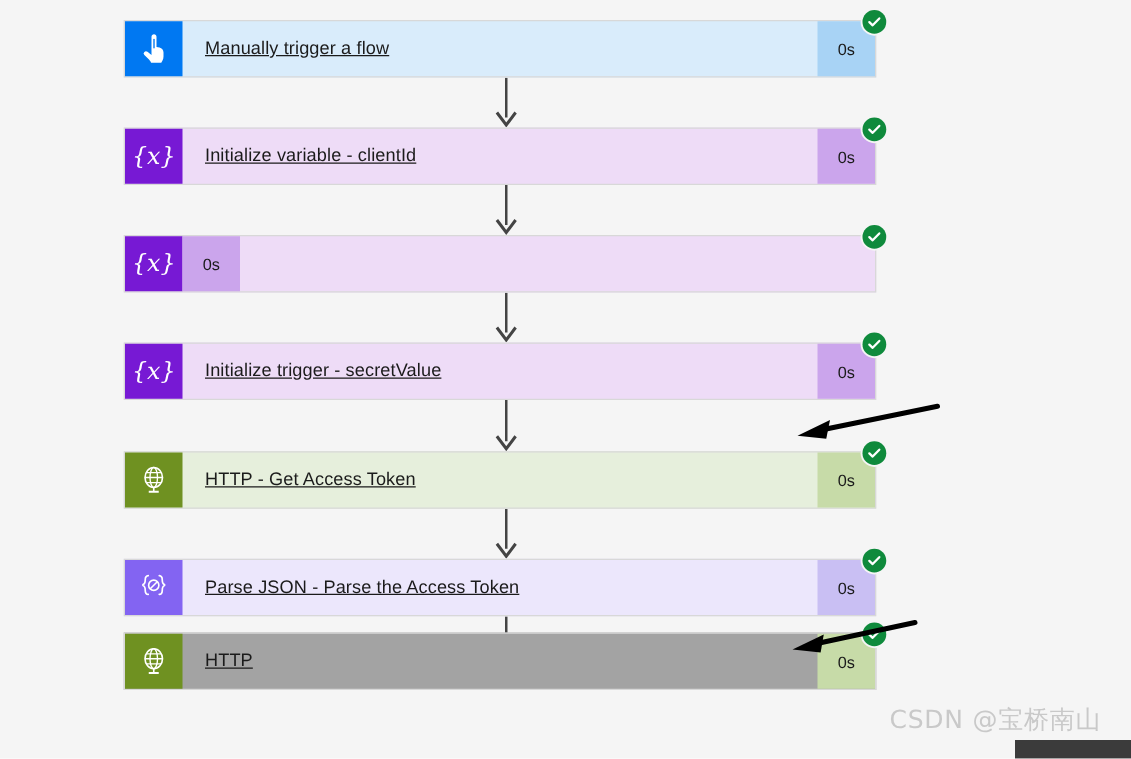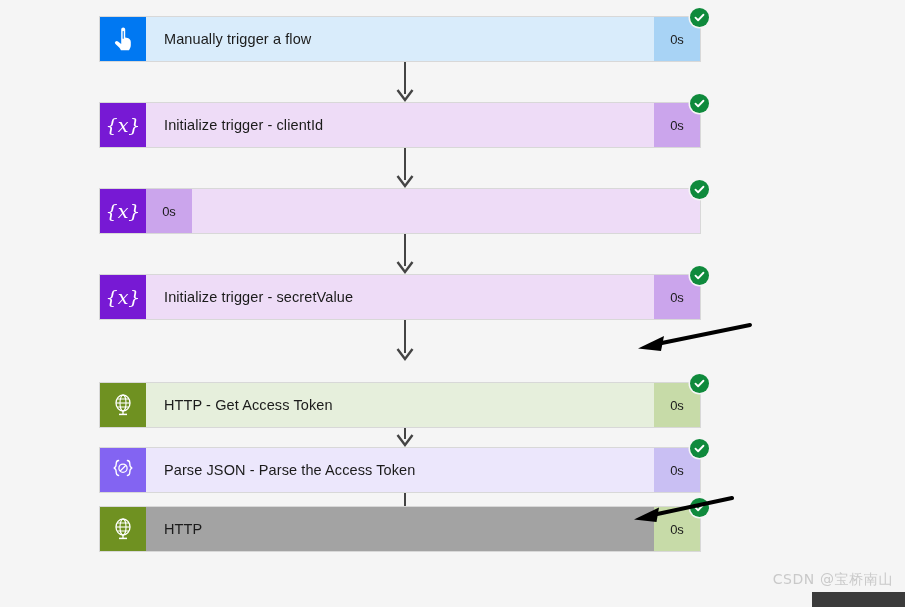--- a/index.html
+++ b/index.html
@@ -39,20 +39,21 @@
   .card-title {
     flex: 1 1 auto;
     display: flex;
     align-items: center;
     padding-left: 18px;
     font-size: 14.5px;
     color: #1b1b1b;
     letter-spacing: .1px;
     white-space: nowrap;
     overflow: hidden;
+    text-decoration: underline;
   }
   .card-duration {
     width: 46px;
     min-width: 46px;
     display: flex;
     align-items: center;
     justify-content: center;
     font-size: 13px;
     color: #1b1b1b;
     text-align: center;
@@ -84,23 +85,23 @@
   
   .annot-arrow {
     position: absolute;
     pointer-events: none;
   }
   .annot-arrow svg { display: block; }
 
   
   .watermark {
     position: absolute;
-    right: 12px;
+    right: 24px;
     bottom: 18px;
-    font-size: 14px;
+    font-size: 20px;
     color: #c9c9c9;
     letter-spacing: .6px;
     white-space: nowrap;
     font-family: "DejaVu Sans", "Liberation Sans", sans-serif;
   }
   .corner-bar {
     position: absolute;
     left: 812px;
     top: 592px;
     width: 93px;
@@ -172,21 +173,21 @@
       <svg width="11" height="11" viewBox="0 0 12 12" aria-hidden="true">
         <path d="M1.6 6.2 L4.5 9 L10.3 3" fill="none" stroke="#ffffff" stroke-width="2" stroke-linecap="round" stroke-linejoin="round"></path>
       </svg>
     </div>
   </div>
 
   <div class="card" style="top:102px;background:#eedcf7;">
     <div class="card-icon" style="background:#7719d4;">
       <span class="glyph-var">{<i>x</i>}</span>
     </div>
-    <div class="card-title">Initialize trigger - clientId</div>
+    <div class="card-title">Initialize variable - clientId</div>
     <div class="card-duration" style="background:#cba5ec;">0s</div>
     <div class="status-badge">
       <svg width="11" height="11" viewBox="0 0 12 12" aria-hidden="true">
         <path d="M1.6 6.2 L4.5 9 L10.3 3" fill="none" stroke="#ffffff" stroke-width="2" stroke-linecap="round" stroke-linejoin="round"></path>
       </svg>
     </div>
   </div>
 
   <div class="card" style="top:188px;background:#eedcf7;">
     <div class="card-icon" style="background:#7719d4;">
@@ -206,21 +207,21 @@
     </div>
     <div class="card-title">Initialize trigger - secretValue</div>
     <div class="card-duration" style="background:#cba5ec;">0s</div>
     <div class="status-badge">
       <svg width="11" height="11" viewBox="0 0 12 12" aria-hidden="true">
         <path d="M1.6 6.2 L4.5 9 L10.3 3" fill="none" stroke="#ffffff" stroke-width="2" stroke-linecap="round" stroke-linejoin="round"></path>
       </svg>
     </div>
   </div>
 
-  <div class="card" style="top:382px;background:#e6efdc;">
+  <div class="card" style="top:361px;background:#e6efdc;">
     <div class="card-icon" style="background:#6f9121;">
       <svg width="24" height="24" viewBox="0 0 24 24" aria-hidden="true">
         <ellipse cx="12" cy="10" rx="7" ry="8" fill="none" stroke="#ffffff" stroke-width="1.3"></ellipse>
         <ellipse cx="12" cy="10" rx="3" ry="8" fill="none" stroke="#ffffff" stroke-width="1.1"></ellipse>
         <line x1="5" y1="10" x2="19" y2="10" stroke="#ffffff" stroke-width="1.1"></line>
         <line x1="6.1" y1="6" x2="17.9" y2="6" stroke="#ffffff" stroke-width="1"></line>
         <line x1="6.1" y1="14" x2="17.9" y2="14" stroke="#ffffff" stroke-width="1"></line>
         <line x1="12" y1="18" x2="12" y2="21" stroke="#ffffff" stroke-width="1.3"></line>
         <line x1="8" y1="21.4" x2="16" y2="21.4" stroke="#ffffff" stroke-width="1.5"></line>
       </svg>

